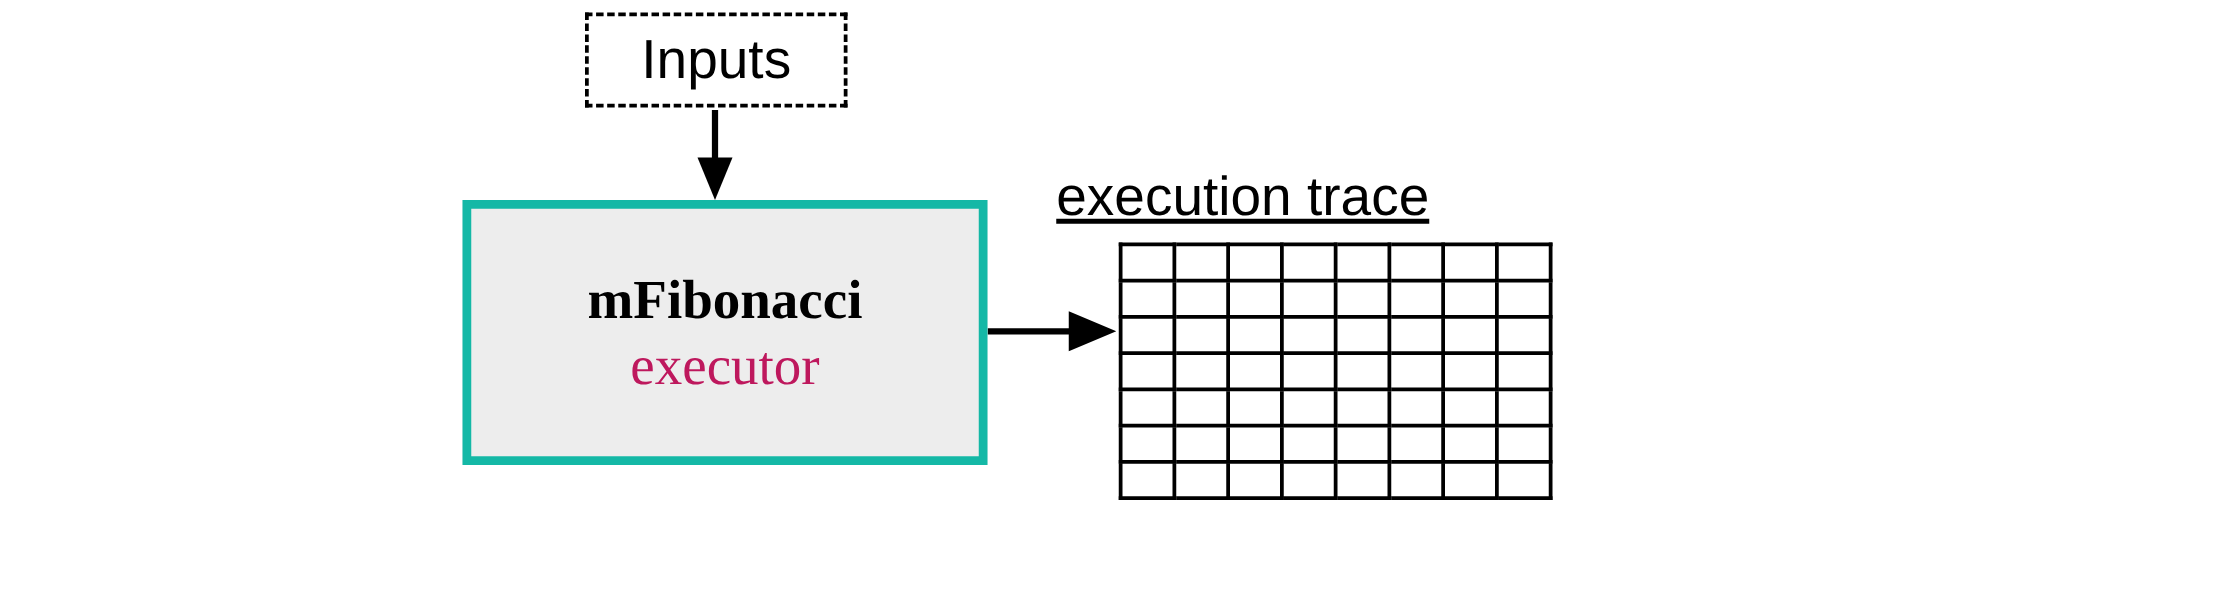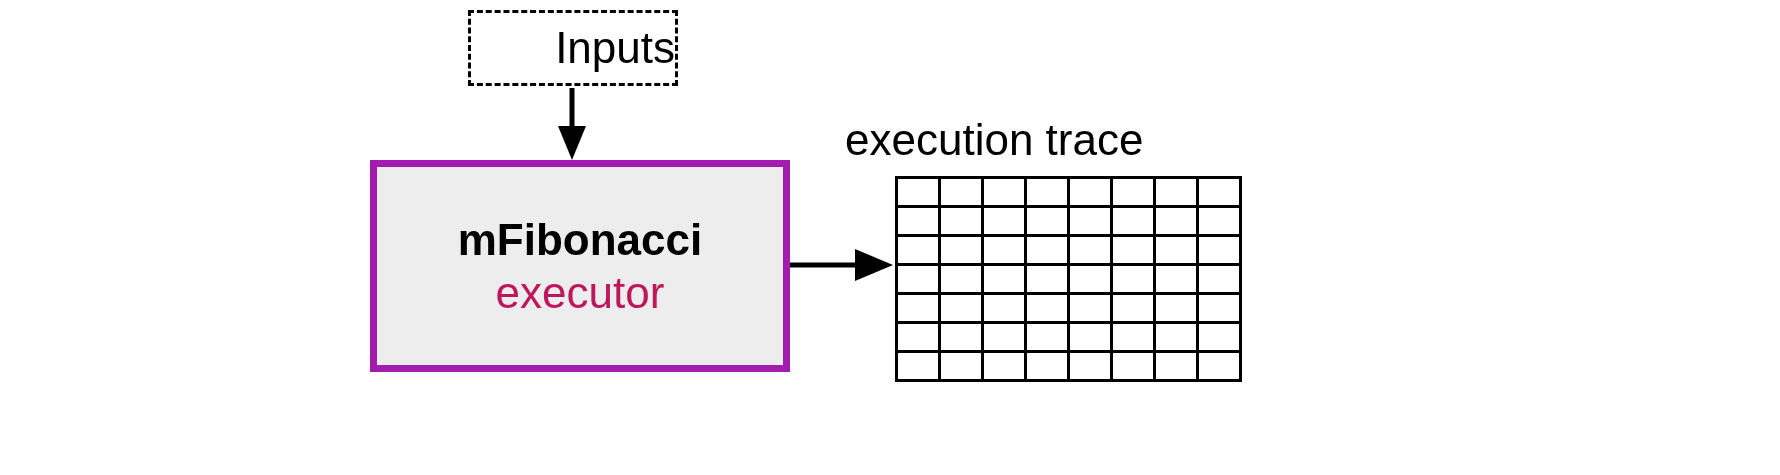--- a/index.html
+++ b/index.html
@@ -23,45 +23,46 @@
   .inputs-node {
     position: absolute;
     left: 468px;
     top: 10px;
     width: 210px;
     height: 76px;
     border: 3px dashed #000000;
     box-sizing: border-box;
     display: flex;
     align-items: center;
-    justify-content: flex-end;
+    justify-content: center;
     background: transparent;
   }
   .inputs-label {
     font-size: 44px;
     line-height: 1;
     color: #000000;
     font-weight: 400;
     white-space: nowrap;
   }
 
   
   .executor-node {
     position: absolute;
     left: 370px;
     top: 160px;
     width: 420px;
     height: 212px;
     background: #ededed;
-    border: 7px solid #a21caf;
+    border: 7px solid #14b8a6;
     box-sizing: border-box;
     display: flex;
     flex-direction: column;
     align-items: center;
     justify-content: center;
+    font-family: Liberation Serif, serif;
   }
   .executor-title {
     font-size: 44px;
     font-weight: 700;
     color: #000000;
     line-height: 1.12;
     white-space: nowrap;
   }
   .executor-subtitle {
     font-size: 44px;
@@ -79,21 +80,22 @@
     top: 0;
     width: 1780px;
     height: 475px;
     pointer-events: none;
   }
 
   
   .trace-group {
     position: absolute;
     left: 845px;
-    top: 118px;
+    top: 136px;
+    text-decoration: underline;
   }
   .trace-label {
     font-size: 44px;
     color: #000000;
     font-weight: 400;
     line-height: 1;
     white-space: nowrap;
     text-align: left;
     margin: 0 0 14px 0;
   }

